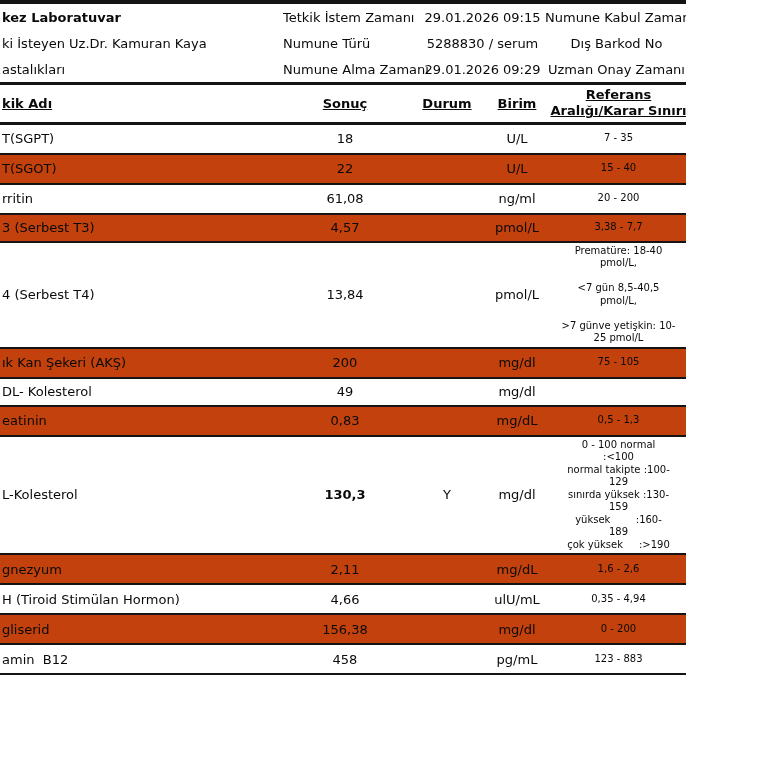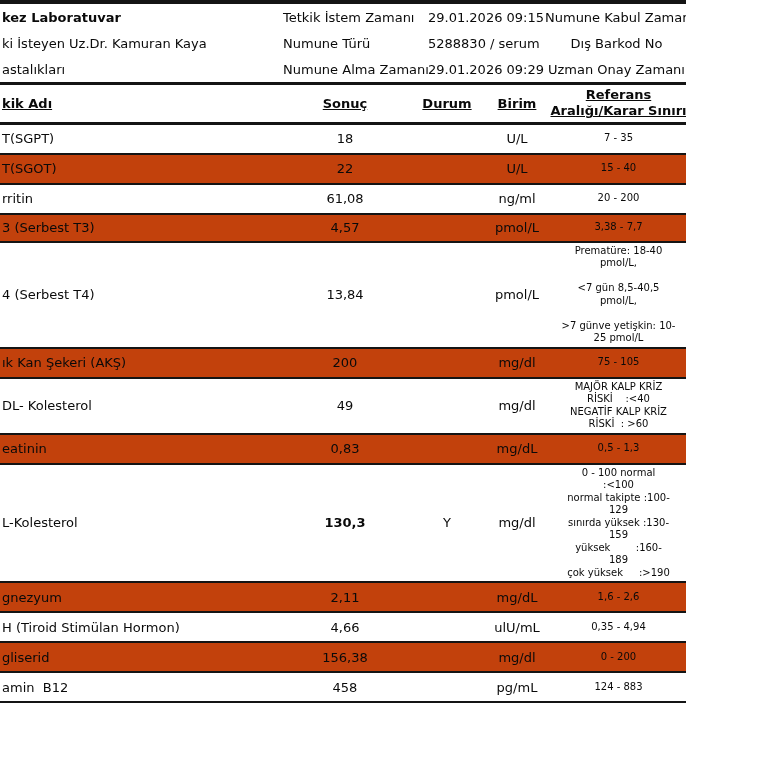--- a/index.html
+++ b/index.html
@@ -18,21 +18,21 @@
   
   .hdr-row{
     display:grid;
     grid-template-columns:283px 137px 125px 143px 80px;
     height:26px;
     align-items:center;
   }
   .hc{white-space:nowrap;overflow:visible;}
   .hc.left{padding-left:2px;}
   .hc.label2{text-align:left;}
-  .hc.value1{margin-left:8px;}
+  .hc.value1{text-align:center;}
   .hc.label4{text-align:center;}
   .hc.value2{text-align:left;}
   .bold{font-weight:bold;}
 
   
   .grid{
     display:grid;
     grid-template-columns:283px 124px 80px 60px 143px 78px;
     align-items:center;
   }
@@ -173,24 +173,20 @@
       <div class="c ref">75 - 105</div>
       <div class="c prev">91 mg/d
 24.11.2024 1</div>
     </div>
 
     <div class="row grid">
       <div class="c name">DL- Kolesterol</div>
       <div class="c res">49</div>
       <div class="c st"></div>
       <div class="c un">mg/dl</div>
-      <div class="c ref">MAJÖR KALP KRİZ
-RİSKİ    :&lt;40
-NEGATİF KALP KRİZ
-RİSKİ  : &gt;60</div>
       <div class="c prev"></div>
     </div>
 
     <div class="row grid gray">
       <div class="c name">eatinin</div>
       <div class="c res">0,83</div>
       <div class="c st"></div>
       <div class="c un">mg/dL</div>
       <div class="c ref">0,5 - 1,3</div>
       <div class="c prev">0,78 mg/d
@@ -243,19 +239,19 @@
       <div class="c ref">0 - 200</div>
       <div class="c prev">164 mg/d
 23.04.2024 1</div>
     </div>
 
     <div class="row grid">
       <div class="c name">amin  B12</div>
       <div class="c res">458</div>
       <div class="c st"></div>
       <div class="c un">pg/mL</div>
-      <div class="c ref">124 - 883</div>
+      <div class="c ref">123 - 883</div>
       <div class="c prev">204 pg/m
 23.04.2024 1</div>
     </div>
 
   </div>
 </div>
 
 </body></html>

